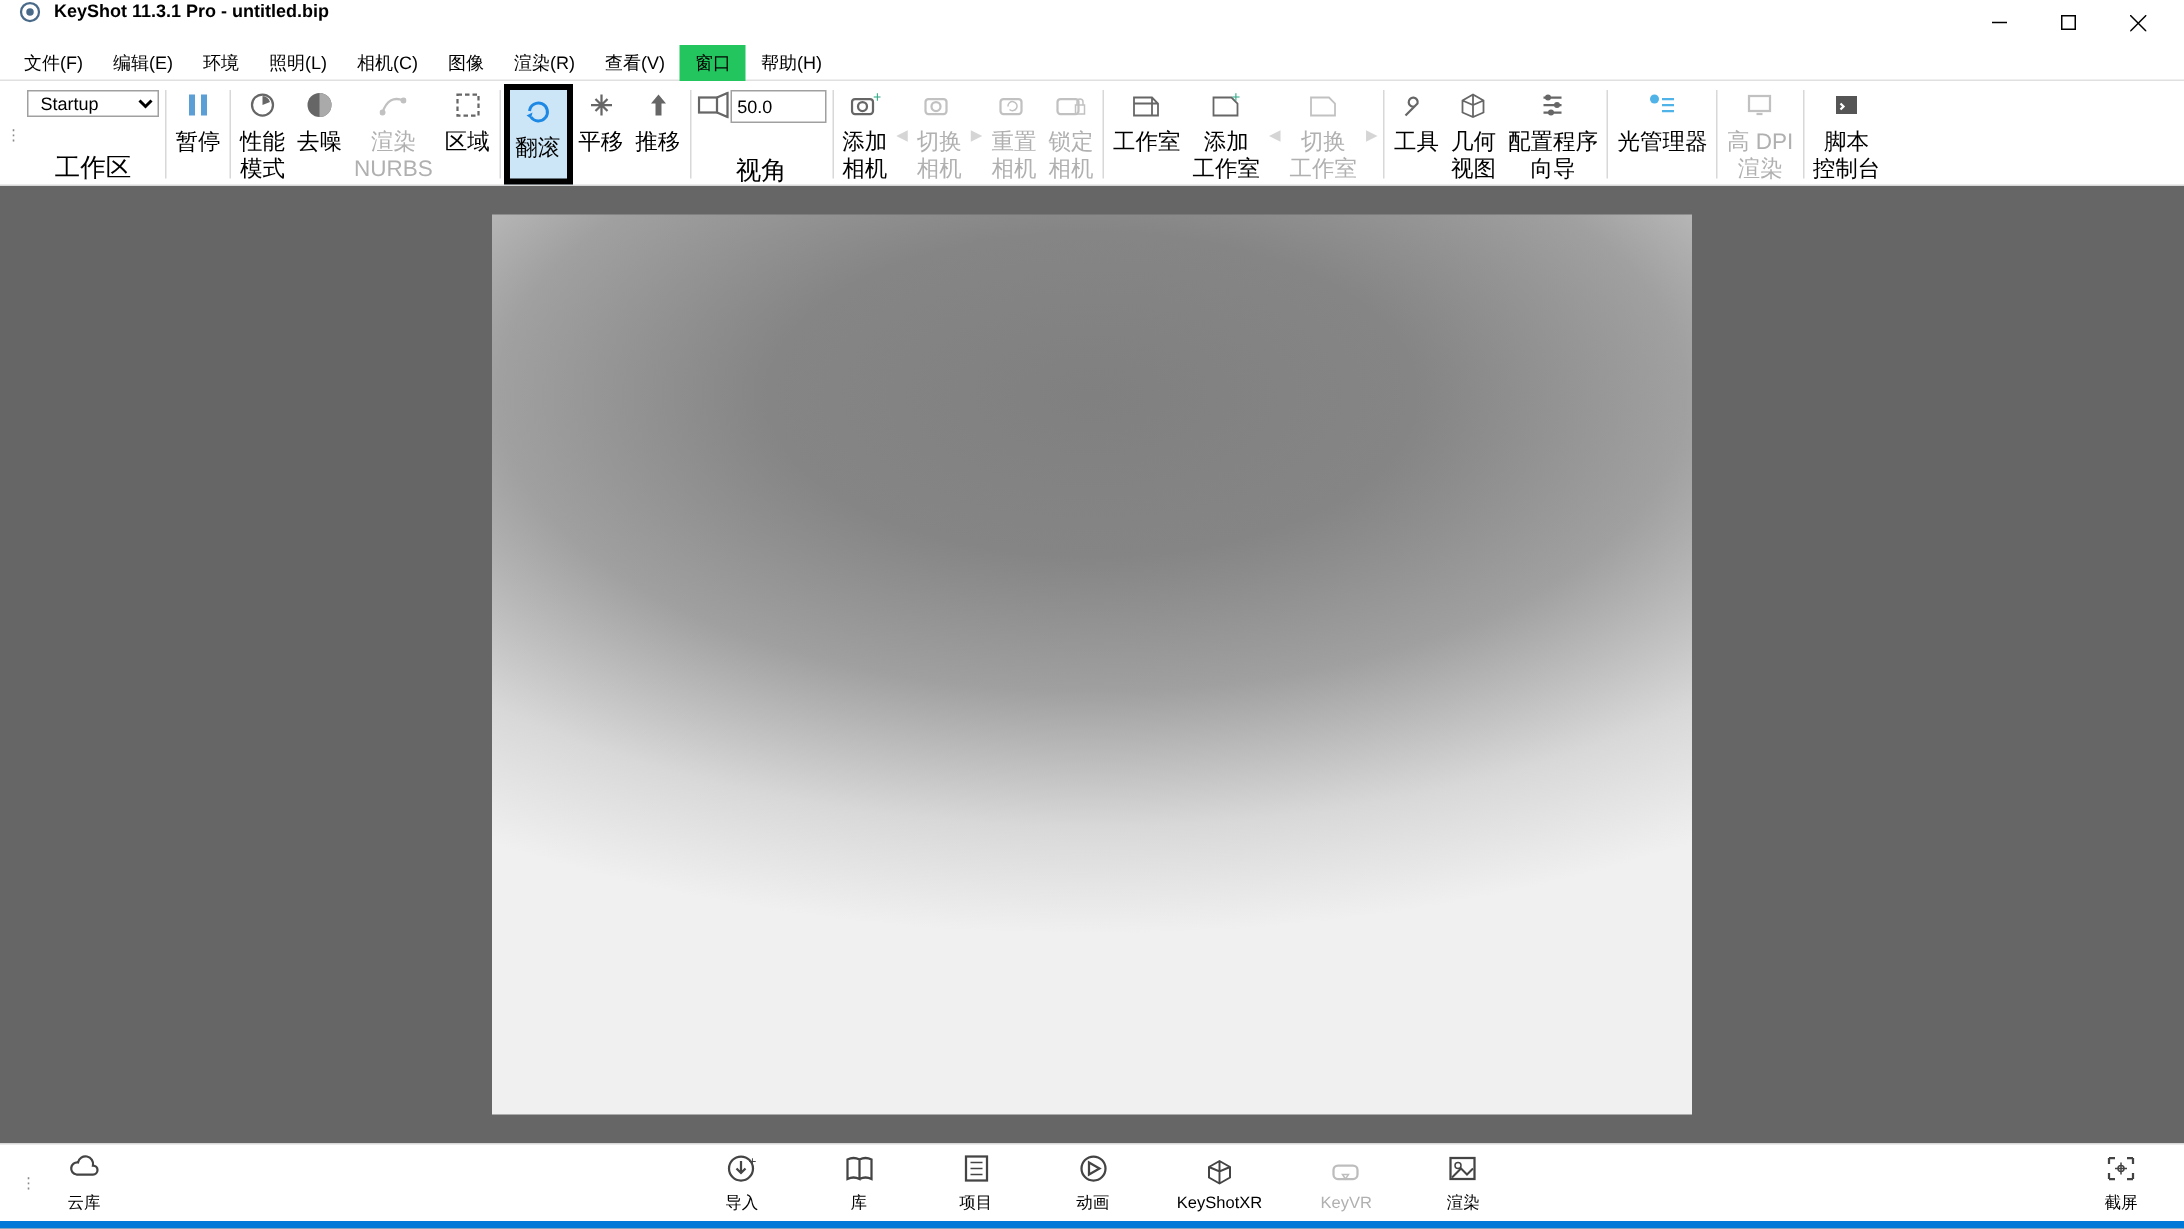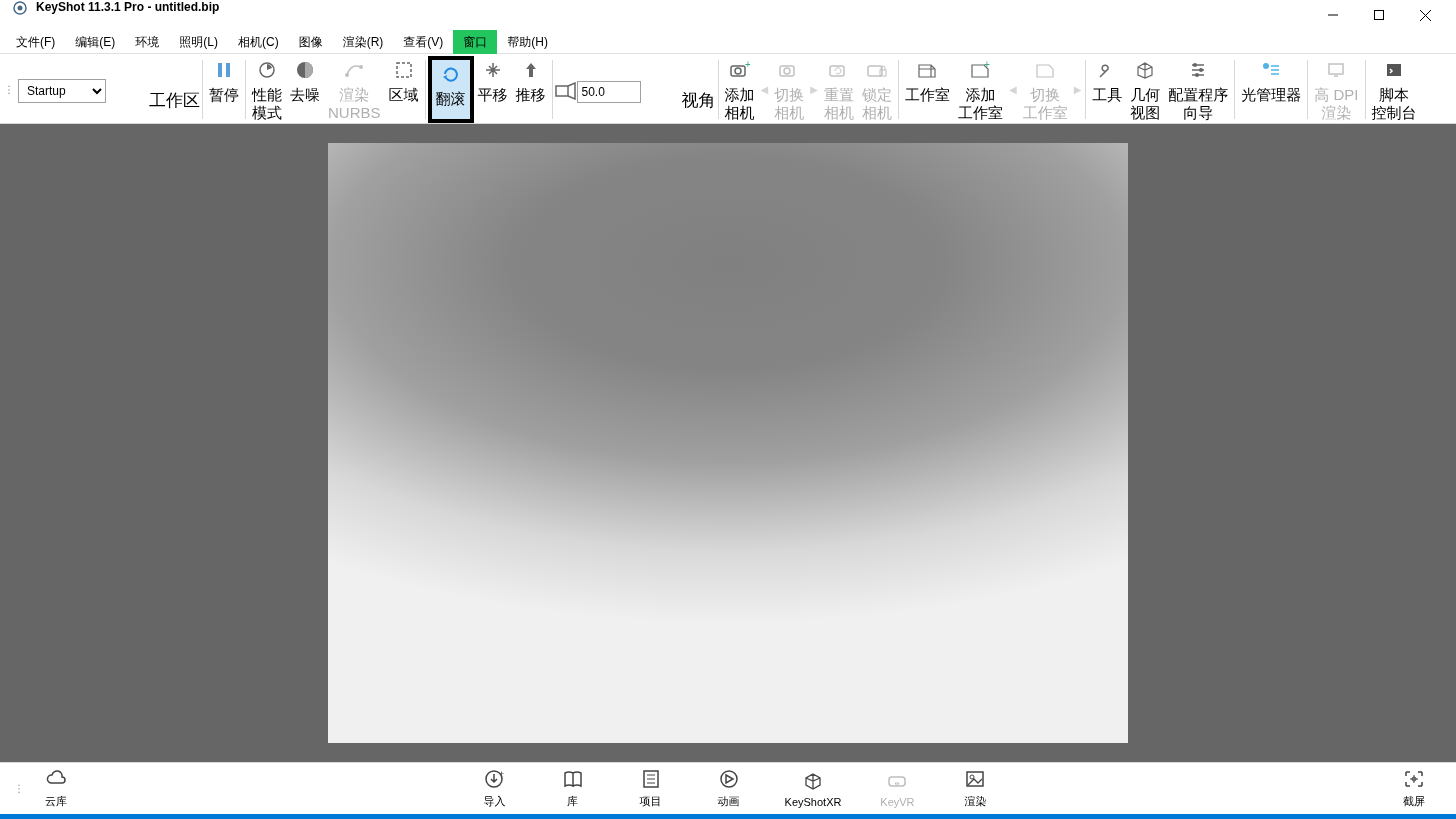--- a/index.html
+++ b/index.html
@@ -21,21 +21,21 @@
 .dd { height: 24px; border: 1px solid #a0a0a0; font-size: 12px; padding: 0 4px; margin: 2px; background: #fff; }
 .tbtn { display: flex; flex-direction: column; align-items: center; justify-content: flex-start; padding: 2px 4px 0; min-width: 28px; text-align: center; cursor: pointer; }
 .tbtn.wide { min-width: 48px; }
 .tbtn.active { background: #cde6f7; border: 4px solid #000000; }
 .tbtn .ic { height: 24px; display: flex; align-items: center; justify-content: center; }
 .tbtn .lbl { font-size: 15px; line-height: 1.2; margin-top: 4px; color: #000; text-align: center; }
 .tbtn.disabled .lbl { color: #b0b0b0; }
 .tbtn.disabled .ic { opacity: 0.4; }
 .numbox { height: 22px; width: 64px; border: 1px solid #a0a0a0; font-size: 12px; text-align: left; padding: 0 4px; margin-top: 2px; }
 .arrowbtn { font-size: 10px; color: #888; padding: 0 2px; cursor: pointer; display: flex; align-items: center; }
-.bigcol { display: flex; align-items: center; justify-content: flex-end; min-width: 70px; padding-top: 2px; gap: 41px; }
+.bigcol { display: flex; flex-direction: column; align-items: center; justify-content: flex-start; min-width: 70px; padding-top: 2px; }
 .bigcol .lbl2 { font-size: 17px; margin-top: 20px; }
 .drow { display: flex; align-items: center; height: 26px; }
 
 .viewport { flex: 1; background: #666; display: flex; align-items: center; justify-content: center; }
 .canvas { width: 800px; height: 600px; background: radial-gradient(ellipse 90% 60% at 50% 20%, #808080 0%, #858585 30%, #a0a0a0 55%, #d8d8d8 80%, #f0f0f0 100%); }
 
 .bottombar { height: 52px; background: #fff; display: flex; align-items: center; border-top: 1px solid #d8d8d8; padding: 0 12px; }
 .bbtn { display: flex; flex-direction: column; align-items: center; justify-content: center; cursor: pointer; padding: 0 8px; min-width: 60px; }
 .bbtn .ic { height: 22px; display: flex; align-items: center; justify-content: center; }
 .bbtn .lbl { font-size: 11px; margin-top: 4px; text-align: center; }

